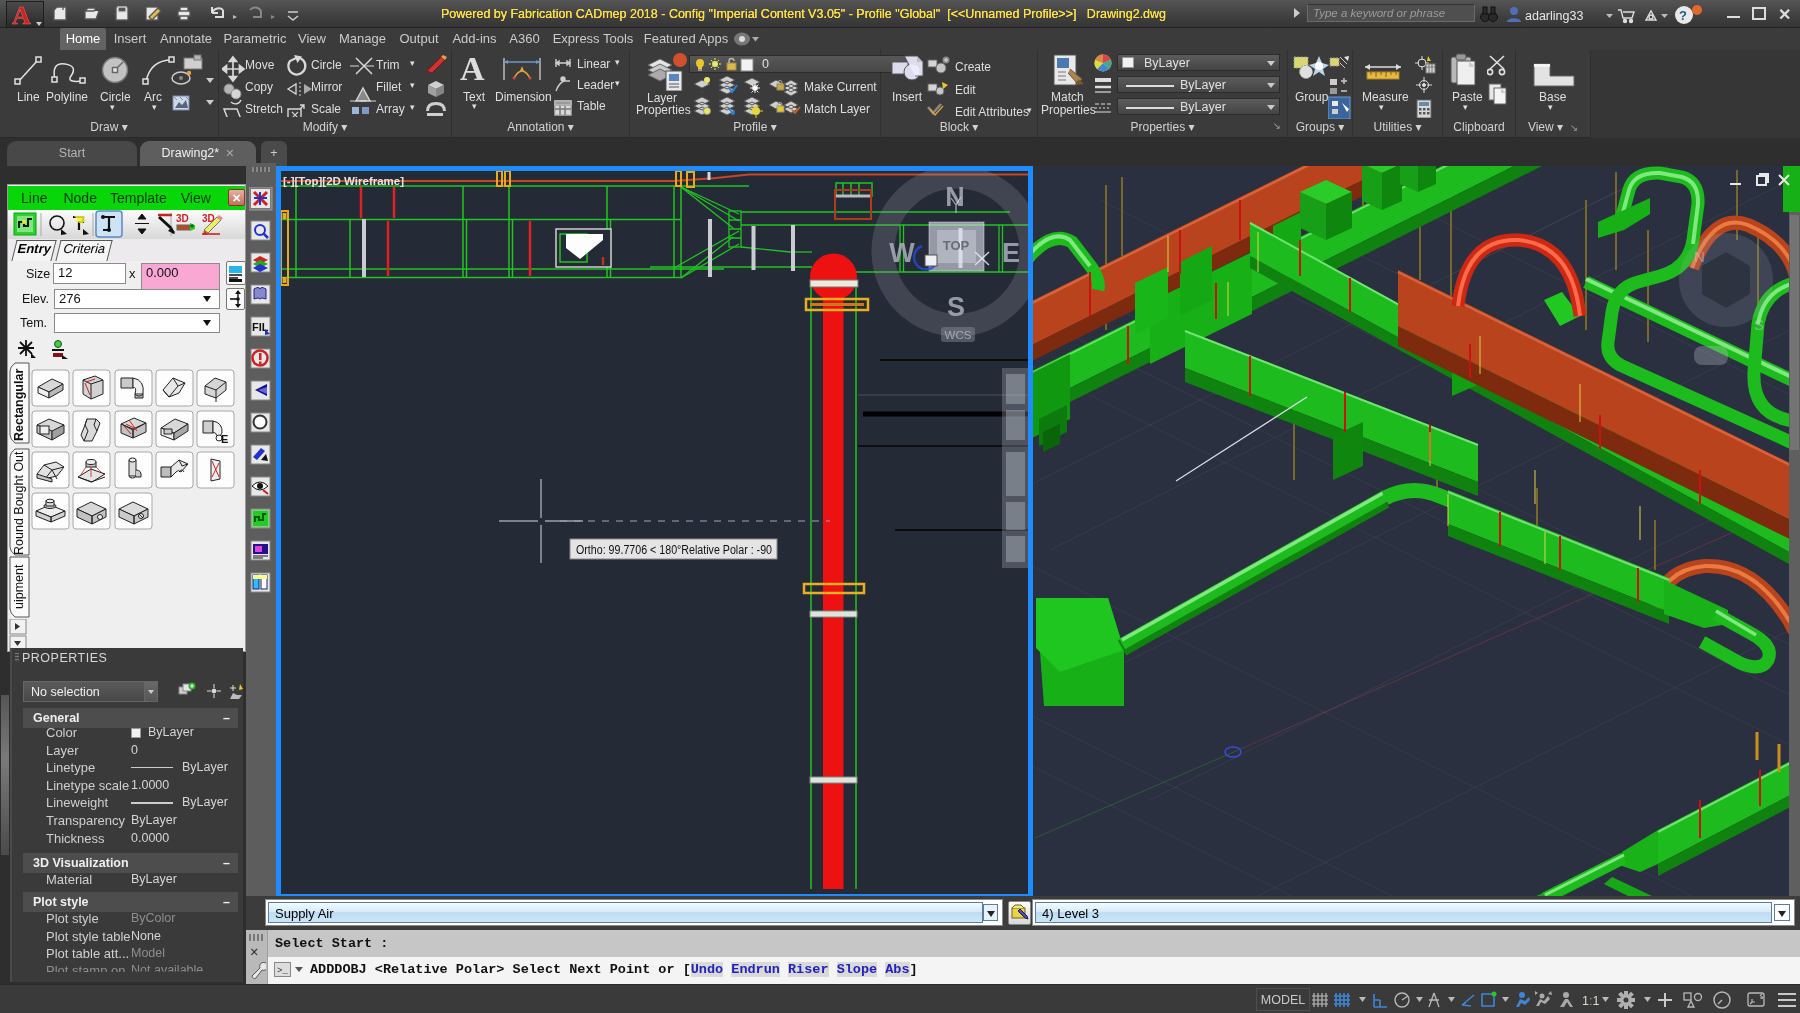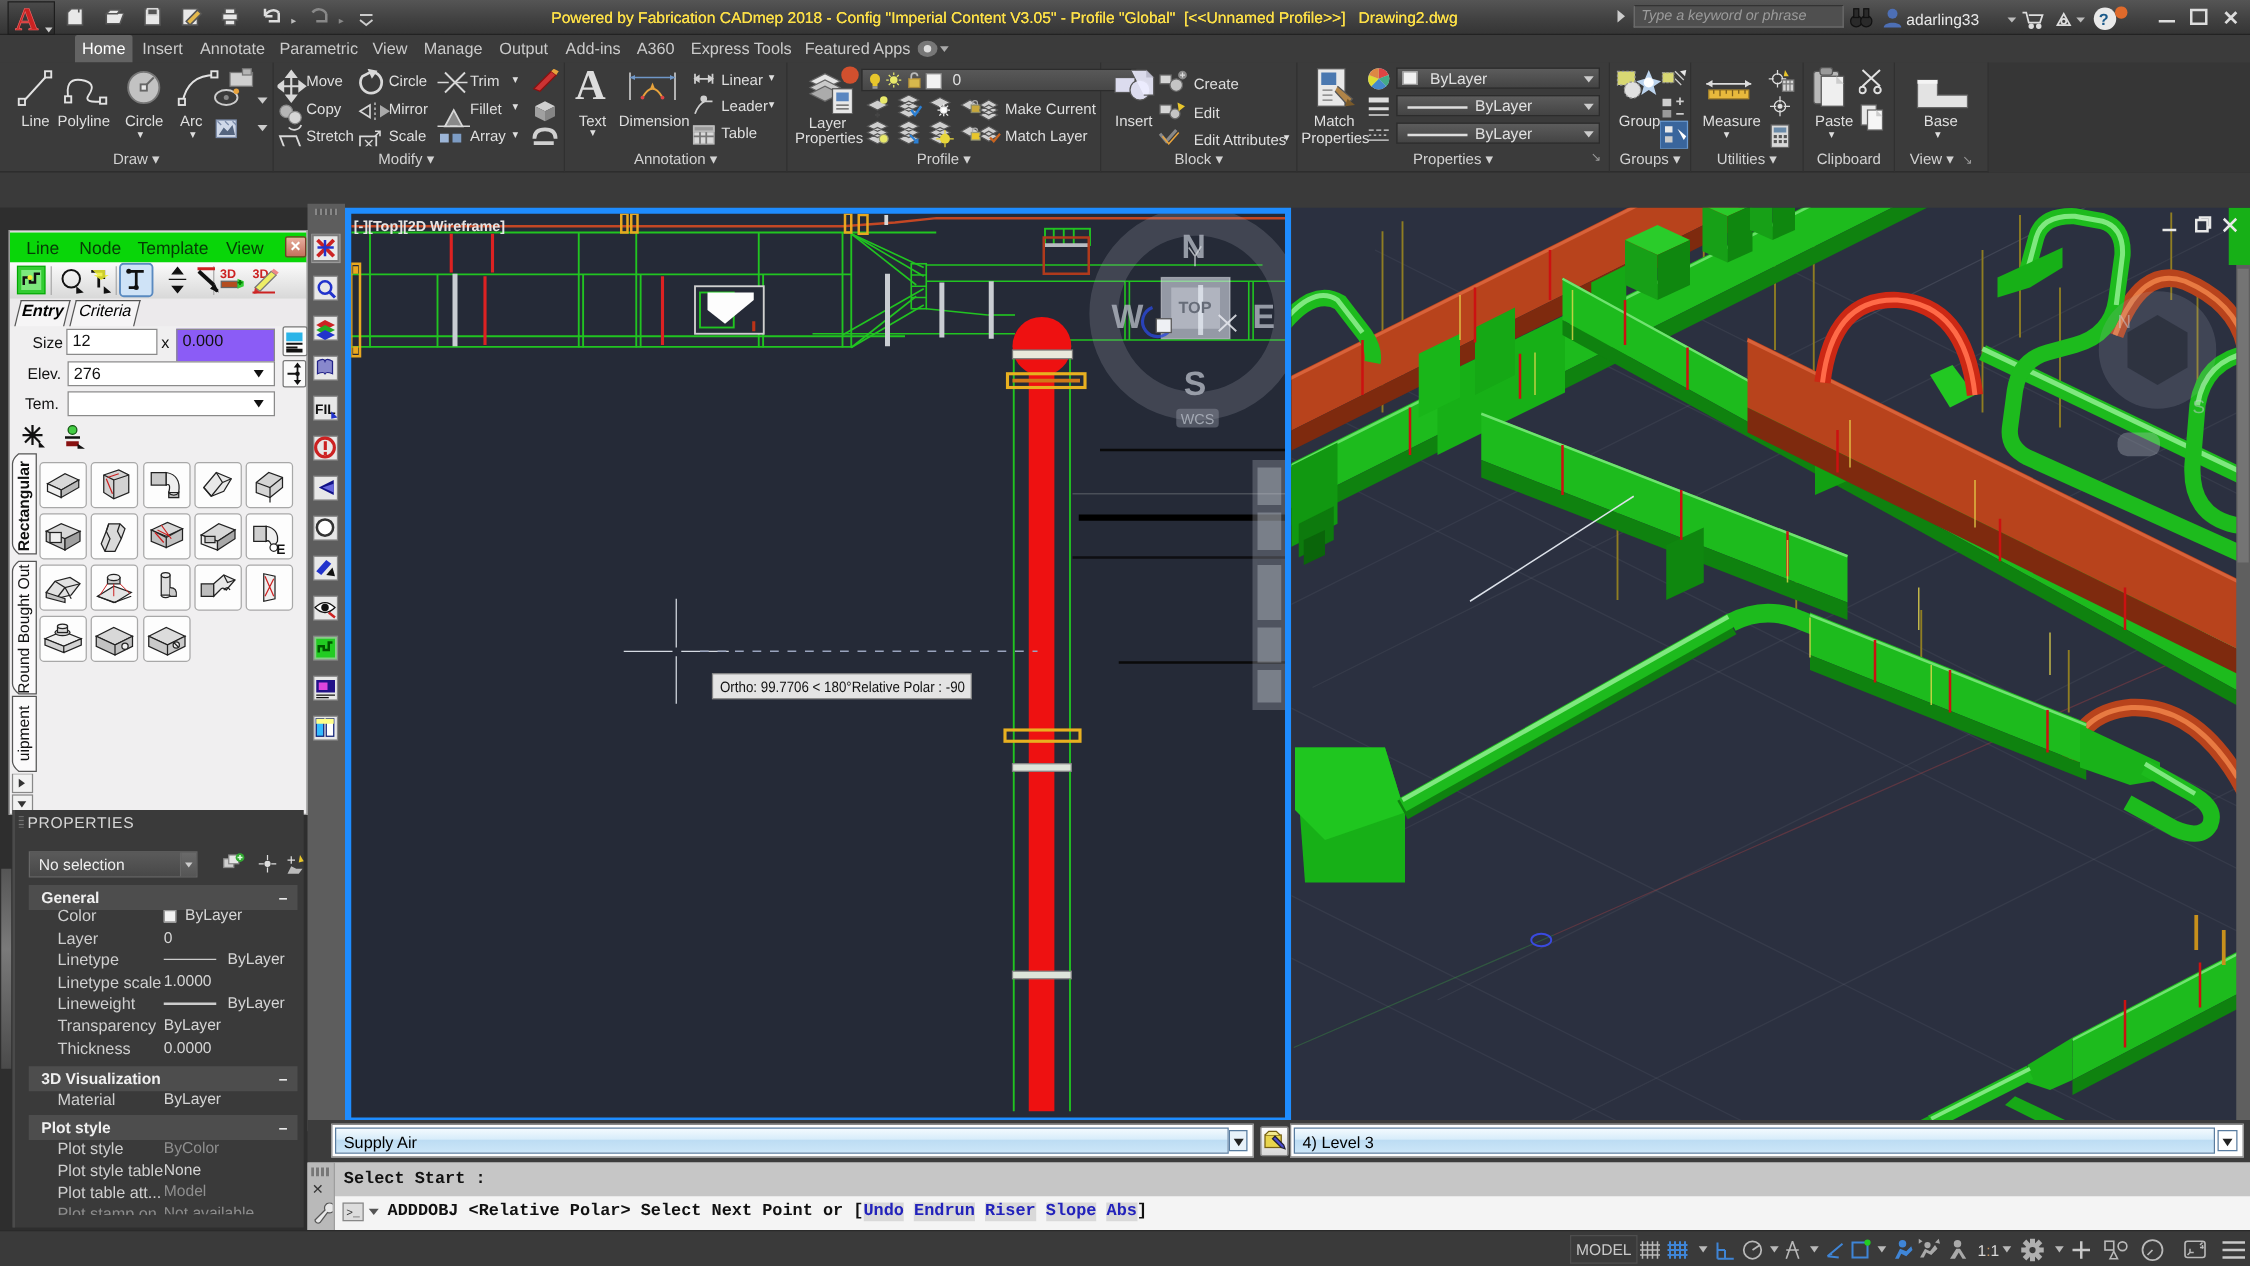--- a/index.html
+++ b/index.html
@@ -505,20 +505,25 @@
         <div class="plabel">View ▾ &nbsp;<span style="font-size:10px;color:#999">↘</span></div>
 <svg class="abs" style="left:16px;top:6px" width="44" height="34">
 <path d="M2 8 h16 v12 h24 v10 h-40z" fill="#e3e3e3" stroke="#666"></path>
           <path d="M2 8 h16 v3 h-16z" fill="#f4f4f4" stroke="none"></path>
 </svg>
 <div class="rtxt" style="left:23px;top:40px">Base</div>
         <div class="rtxt" style="left:32px;top:52px;font-size:9px">▾</div>
 </div>
 <div class="abs" style="left:1591px;top:0;width:209px;height:88px;background:#363636"></div>
 </div>
+<div class="abs" id="filetabs">
+<div class="ftab" style="left:7px;width:130px;background:#484848;color:#b5b5b5;border-radius:9px 9px 0 0">Start</div>
+<div class="ftab" style="left:140px;width:116px;background:#5e5e5e;color:#f0f0f0;border-radius:9px 9px 0 0">Drawing2*<span style="color:#aaa;font-size:11px">&nbsp; ✕</span></div>
+<div class="ftab" style="left:261px;width:26px;background:#4a4a4a;color:#ccc;border-radius:6px 6px 0 0">+</div>
+</div>
 <div class="abs" id="wsleft"></div>
 <div class="abs" style="left:1px;top:695px;width:8px;height:160px;background:linear-gradient(#555,#7a7a7a 40%,#4a4a4a)"></div>
 <div class="abs" id="vtoolbar">
 <div class="abs" style="left:6px;top:4px;width:18px;height:5px;background:repeating-linear-gradient(90deg,#888 0 2px,#555 2px 4px)"></div>
 <svg class="abs" style="left:3px;top:24px" width="24" height="410">
 <g>
 <g transform="translate(0,0)">
             <rect width="23" height="23" fill="#7a7a7a" stroke="#999" stroke-width="1"></rect>
             <rect x="2" y="2" width="19" height="19" fill="#e8e8e8"></rect>
             <path d="M5 5 l13 13 M18 5 L5 18" stroke="#c22" stroke-width="3"></path>
@@ -992,21 +997,21 @@
           </g>
 </svg>
 </div>
 <div class="abs" id="paltabs">
 <div class="ptab" style="left:6px;width:40px;font-weight:bold">Entry</div>
 <div class="ptab" style="left:50px;width:52px">Criteria</div>
 </div>
 <div class="plab" style="left:18px;top:82px;font-size:12.5px">Size</div>
 <div class="pfield" style="left:45px;top:78px;width:73px;height:21px">12</div>
 <div class="plab" style="left:121px;top:81px">x</div>
-<div class="pfield" style="left:133px;top:78px;width:79px;height:33px;background:#8b5cf6">0.000</div>
+<div class="pfield" style="left:133px;top:78px;width:79px;height:33px;background:#f9a8d4">0.000</div>
 <div class="abs" style="left:218px;top:76px;width:20px;height:24px;background:#fafafa;border:1px solid #777;border-radius:2px"><svg width="18" height="22">
           <rect x="2" y="4" width="13" height="7" fill="#2ab4e8"></rect>
           <path d="M2 13 h13 M2 16 h9" stroke="#111" stroke-width="1.6"></path>
           <rect x="2" y="17" width="13" height="3" fill="#111"></rect>
         </svg></div>
 <div class="plab" style="left:14px;top:107px;font-size:12.5px">Elev.</div>
 <div class="pfield" style="left:46px;top:104px;width:166px;height:20px">276<span style="position:absolute;right:8px;top:6px;width:0;height:0;border-top:6px solid #111;border-left:4.5px solid transparent;border-right:4.5px solid transparent"></span></div>
 <div class="abs" style="left:218px;top:103px;width:19px;height:22px;background:#fafafa;border:1px solid #777;border-radius:2px"><svg width="17" height="20">
           <path d="M3 10 h8" stroke="#111" stroke-width="1.6"></path>
           <path d="M11 4 v12" stroke="#111" stroke-width="1.4"></path>

